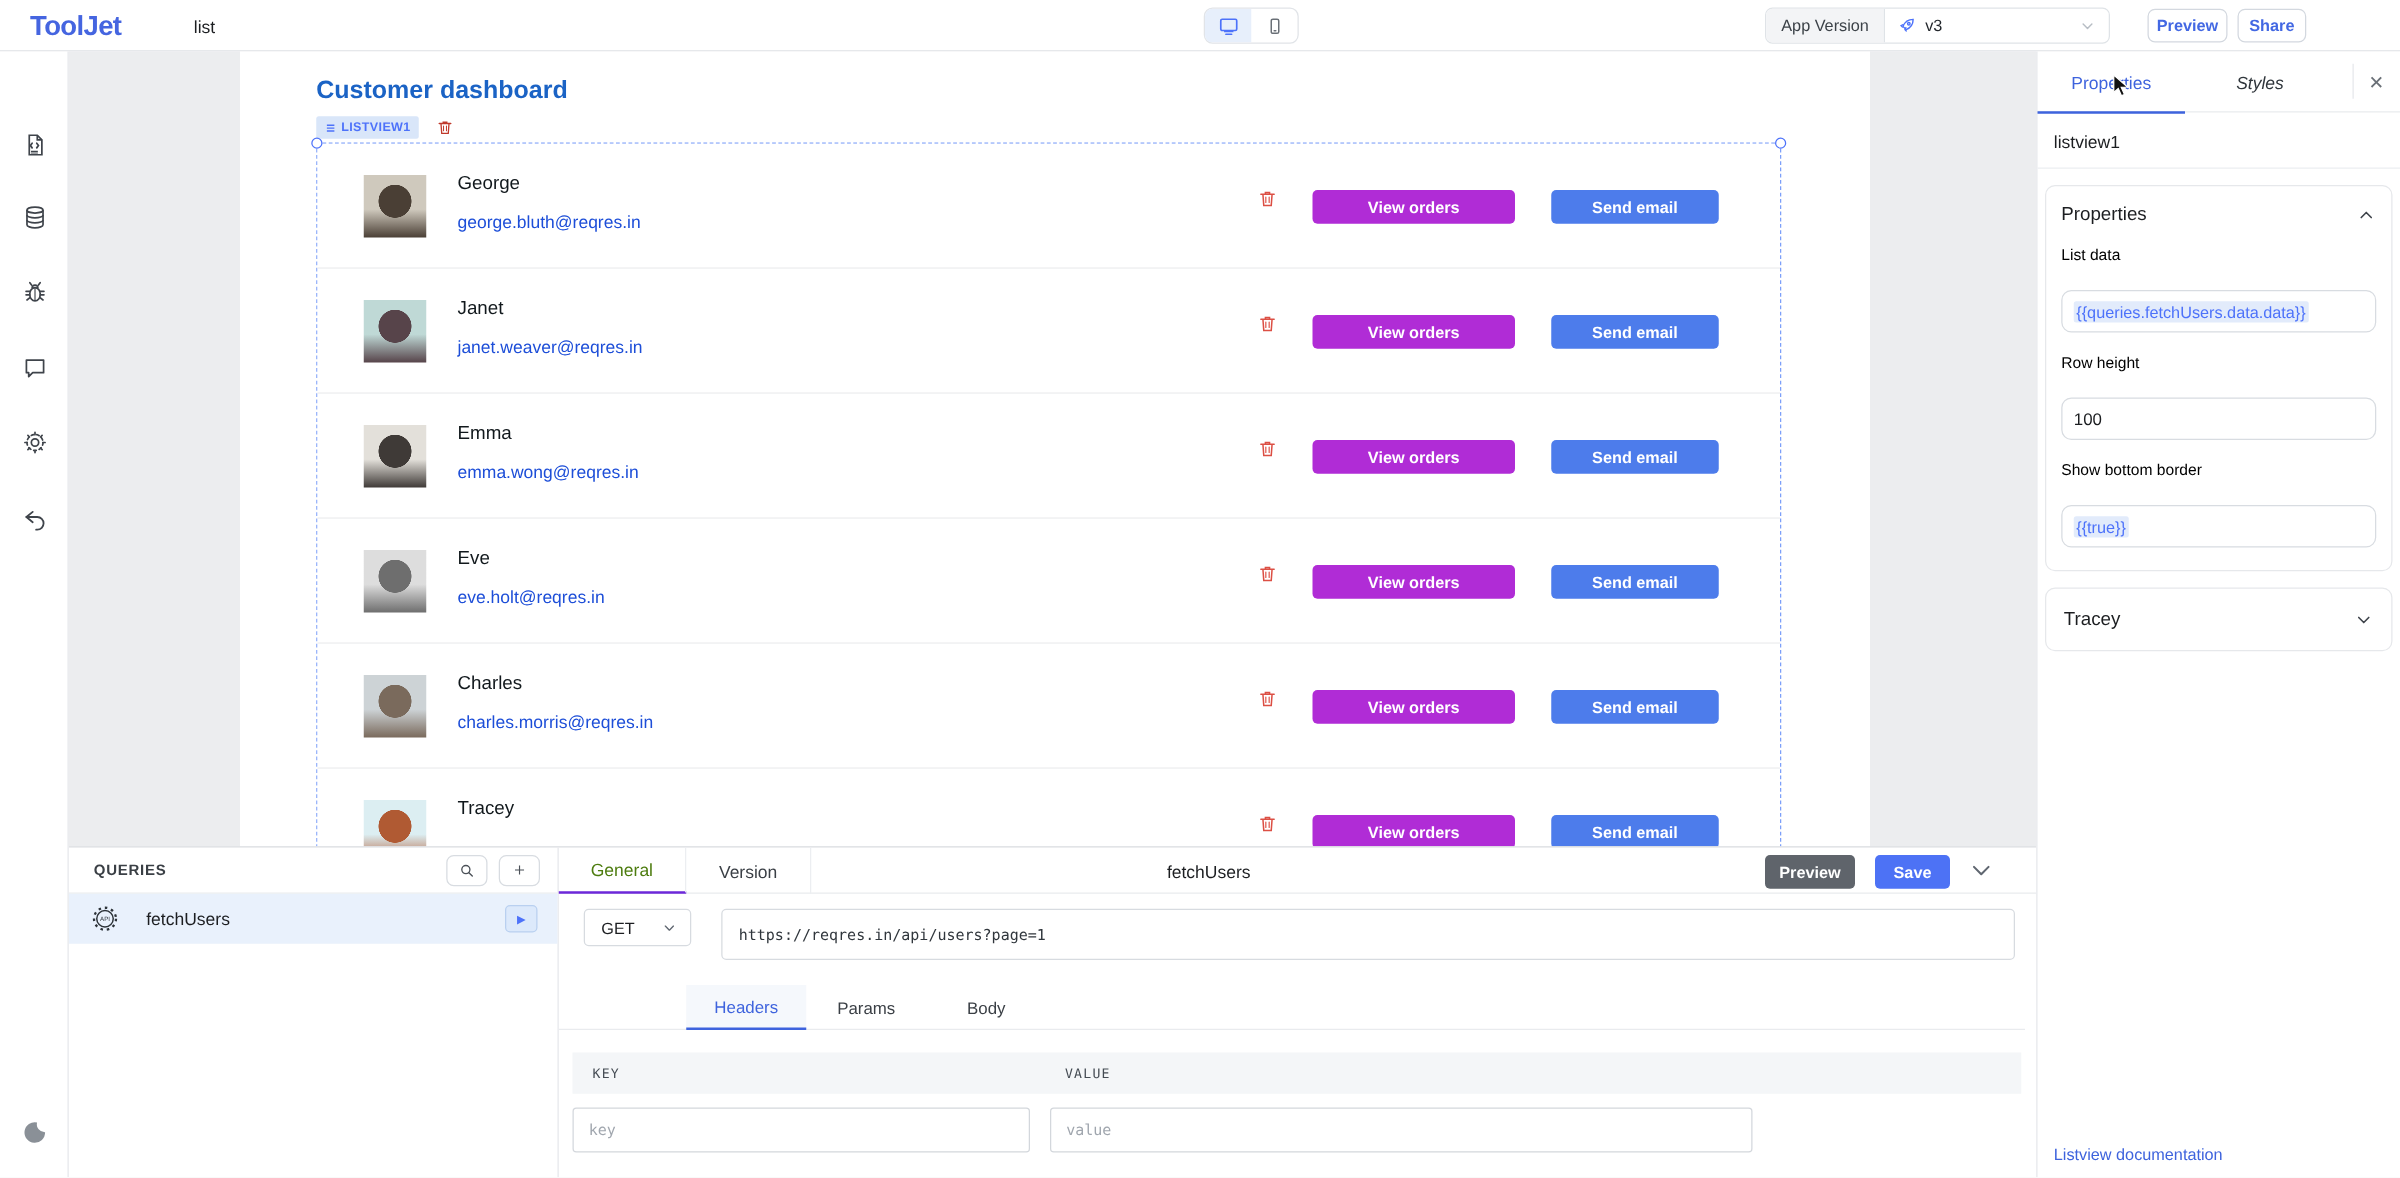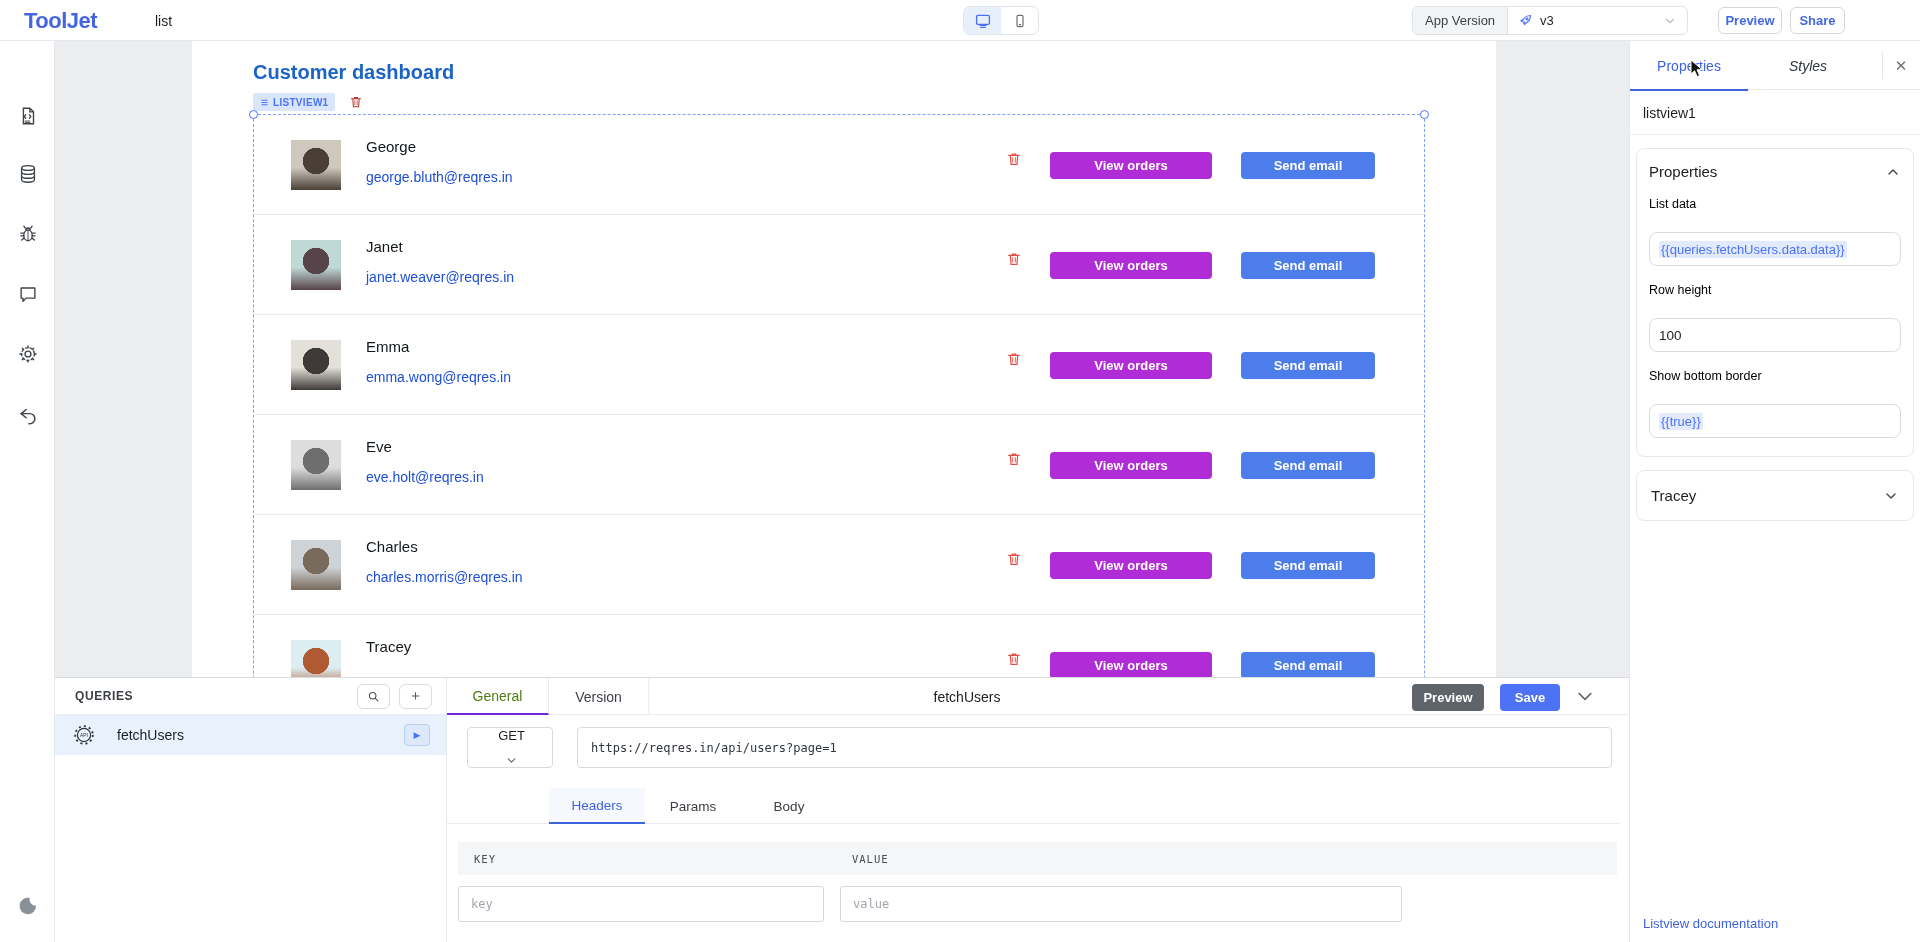--- a/index.html
+++ b/index.html
@@ -84,23 +84,23 @@
   .q-tab.general { left:0; width:102px; color:#4d7c0f; border-bottom:2px solid #6d28d9; }
   .q-tab.advanced { left:102px; width:100px; }
   .q-query-title { position:absolute; left:440px; top:0; width:160px; height:37px; display:flex;
                    align-items:center; justify-content:center; font-size:14px; color:#1c1e21; }
   .q-btn { position:absolute; top:6px; height:27px; border:none; border-radius:4px; color:#fff; font-size:13px;
            font-weight:600; cursor:pointer; font-family:"Liberation Sans",sans-serif; }
   .q-btn.qpreview { left:965px; width:72px; background:#5f646b; }
   .q-btn.qsave { left:1053px; width:60px; background:#4d72f5; }
   .q-collapse { position:absolute; left:1128px; top:8px; color:#5f6670; cursor:pointer; }
 
-  .q-method { position:absolute; left:20px; top:49px; width:86px; height:41px; border:1px solid #d7dbe0;
+  .q-method { position:absolute; left:20px; top:49px; width:86px; height:30px; border:1px solid #d7dbe0;
               border-radius:4px; display:flex; align-items:center; justify-content:space-between;
-              padding:0 10px 0 13px; font-size:13px; color:#1c1e21; cursor:pointer; background:#fff;flex-direction:column; }
+              padding:0 10px 0 13px; font-size:13px; color:#1c1e21; cursor:pointer; background:#fff; }
   .q-method .chev { color:#5f6670; }
   .q-url { position:absolute; left:130px; top:49px; width:1035px; height:41px; border:1px solid #d7dbe0;
            border-radius:4px; display:flex; align-items:center; padding:0 13px;
            font-family:"DejaVu Sans Mono","Liberation Mono",monospace; font-size:12px; color:#30363c; background:#fff; }
 
   .q-subtabsbar { position:absolute; left:0; top:110px; right:9px; height:36px; border-bottom:1px solid #e9ebee; }
   .q-subtab { position:absolute; top:0; height:36px; display:flex; align-items:center; justify-content:center;
               font-size:13.5px; color:#3a3f45; cursor:pointer; }
   .q-subtab.headers { left:102px; width:96px; background:#f5f8fc; border-bottom:2px solid #3e63dd; color:#3e63dd; }
   .q-subtab.params { left:198px; width:96px; }

